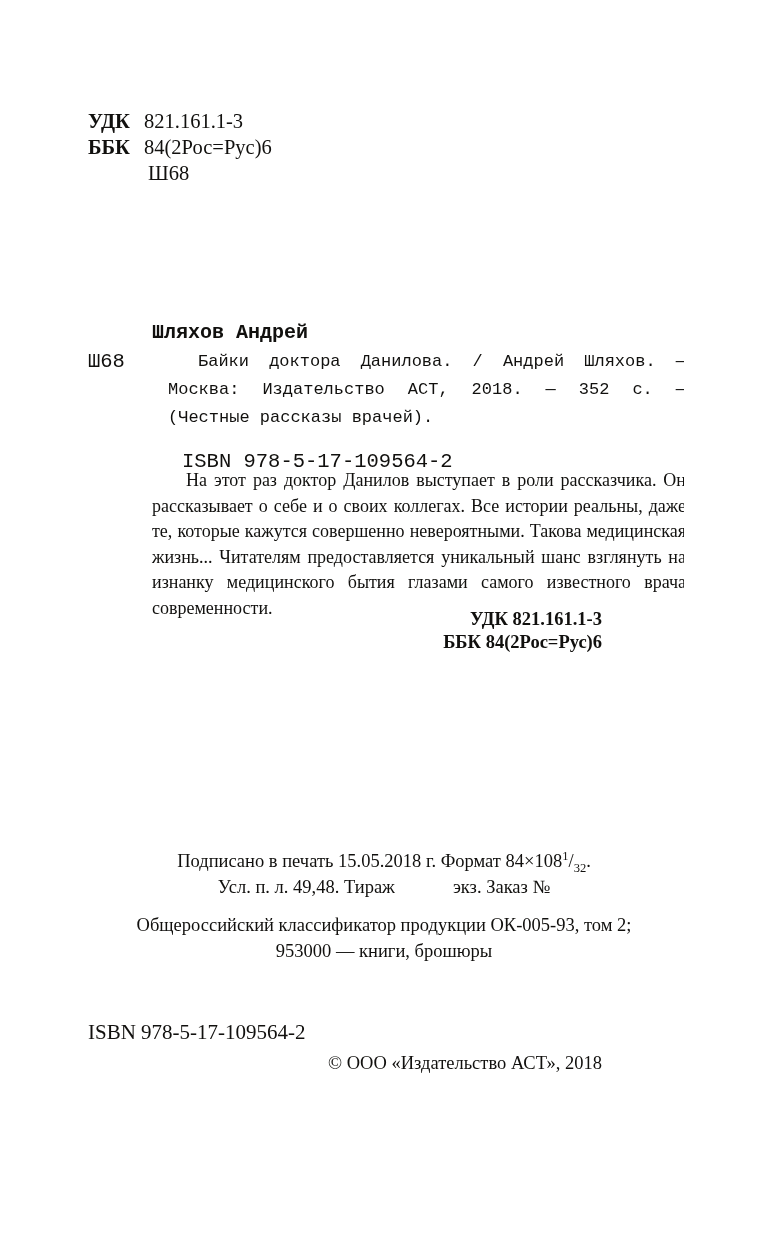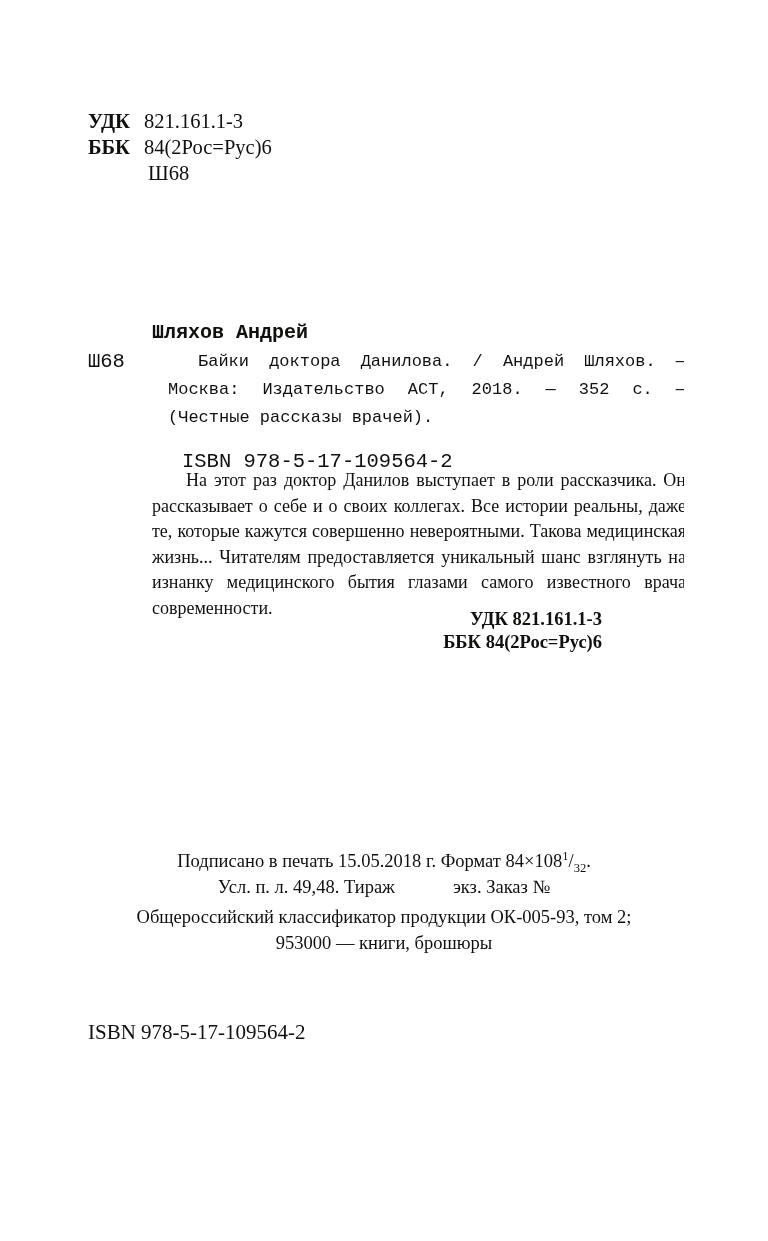--- a/index.html
+++ b/index.html
@@ -132,21 +132,21 @@
     width: 600px;
     text-align: center;
     font-size: 18.5px;
     line-height: 26px;
   }
   .imprint .line {
     display: block;
     white-space: nowrap;
   }
   .imprint .line.gap-before {
-    margin-top: 4px;
+    margin-top: 12px;
   }
   .frac-num {
     font-size: 0.68em;
     vertical-align: super;
     line-height: 1;
   }
   .frac-slash {
     font-size: 1em;
   }
   .frac-den {
@@ -209,14 +209,15 @@
     <span class="line"><span>Подписано в печать 15.05.2018 г. Формат 84×108</span><span class="frac-num">1</span><span class="frac-slash">/</span><span class="frac-den">32</span><span>.</span></span>
 
     <span class="line"><span>Усл. п. л. 49,48. Тираж</span><span class="blank-field"></span><span>экз. Заказ №</span></span>
 
     <span class="line gap-before">Общероссийский классификатор продукции ОК-005-93, том 2;</span>
     <span class="line">953000 — книги, брошюры</span>
   </div>
 
   <div class="bottom-isbn">ISBN 978-5-17-109564-2</div>
 
+  <div class="copyright">© ООО «Издательство АСТ», 2018</div>
 
 </div>
 
 </body></html>

